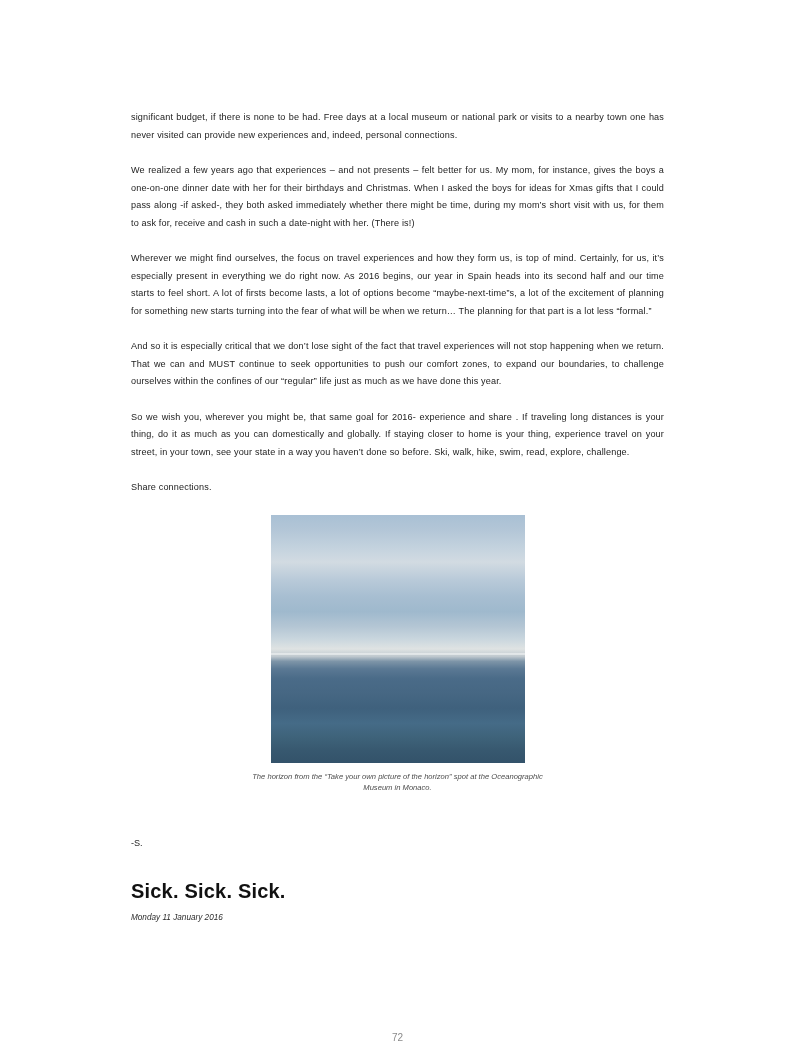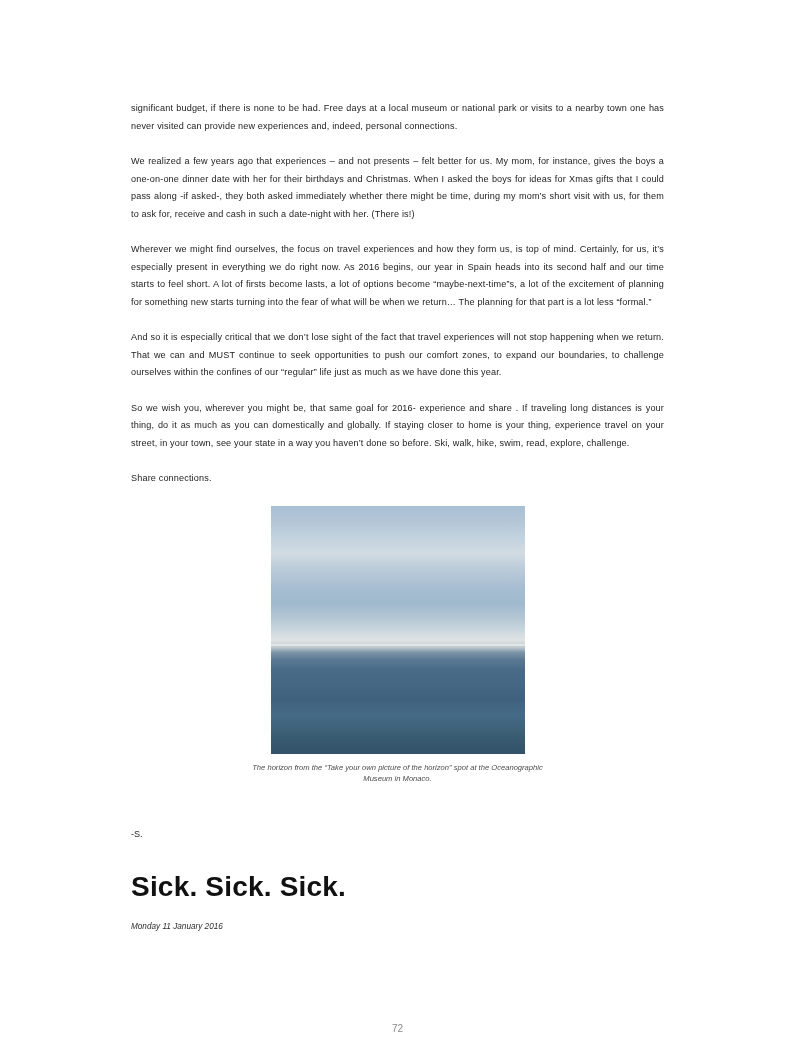--- a/index.html
+++ b/index.html
@@ -11,21 +11,21 @@
   body {
     width: 795px;
     height: 1063px;
     font-family: "Liberation Sans", sans-serif;
     color: #1a1a1a;
     position: relative;
     overflow: hidden;
   }
   .page {
     position: absolute;
-    left: 0; top: 4px;
+    left: 0; top: 13px;
     width: 795px;
     height: 868px;
     background: #fff;
   }
   .content {
     position: absolute;
     left: 131px;
     top: 96px;
     width: 533px;
   }
@@ -97,28 +97,28 @@
     font-family: "Liberation Sans Narrow", "Liberation Sans", sans-serif;
   }
   .signature {
     margin-top: 44px;
     font-size: 9.1px;
     color: #1c1c1c;
     font-family: "Liberation Sans Narrow", "Liberation Sans", sans-serif;
   }
   .post-heading {
     margin-top: 32px;
-    font-size: 28px;
+    font-size: 20px;
     font-weight: bold;
     letter-spacing: 0.2px;
     color: #111;
     font-family: "Liberation Sans Narrow", "Liberation Sans", sans-serif;
   }
   .post-date {
-    margin-top: 19px;
+    margin-top: 10px;
     font-size: 8.2px;
     font-style: italic;
     color: #2b2b2b;
     font-family: "Liberation Sans Narrow", "Liberation Sans", sans-serif;
   }
   .page-number {
     position: absolute;
     left: 0;
     right: 0;
     top: 1019px;

